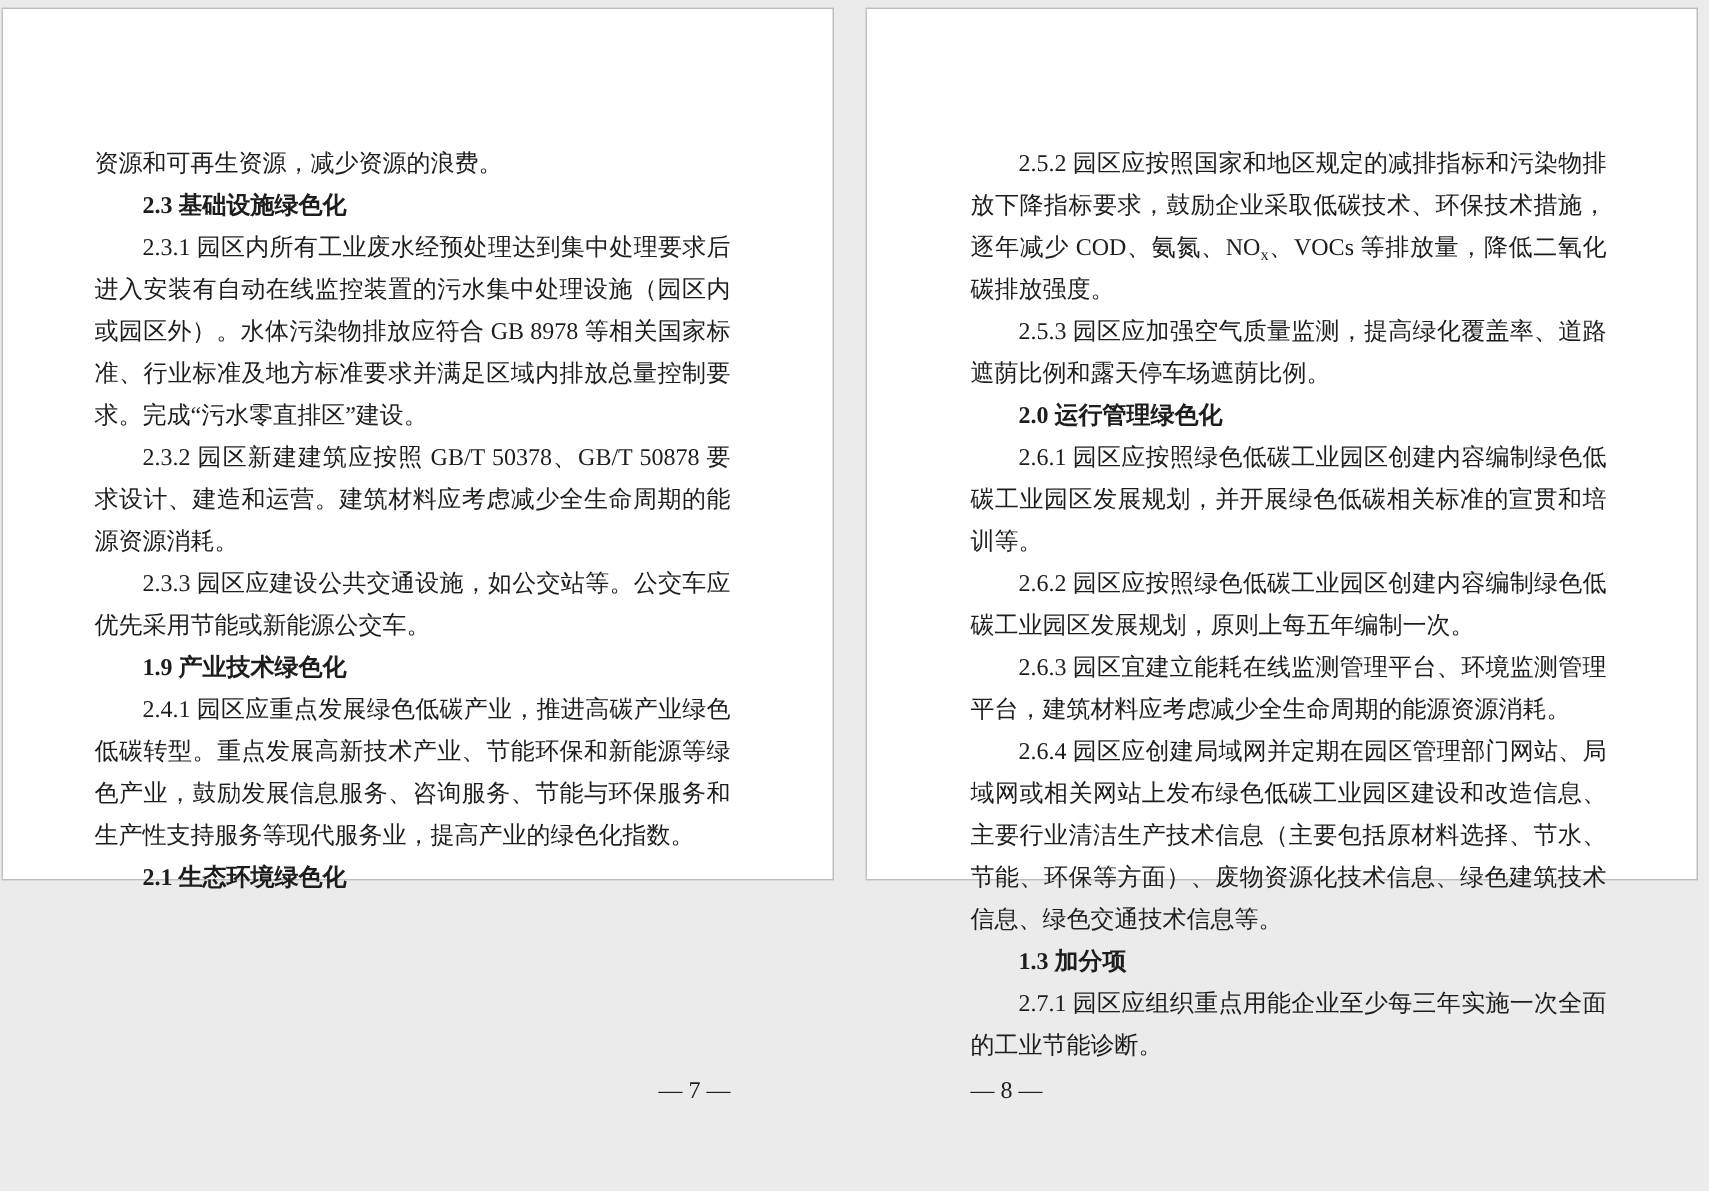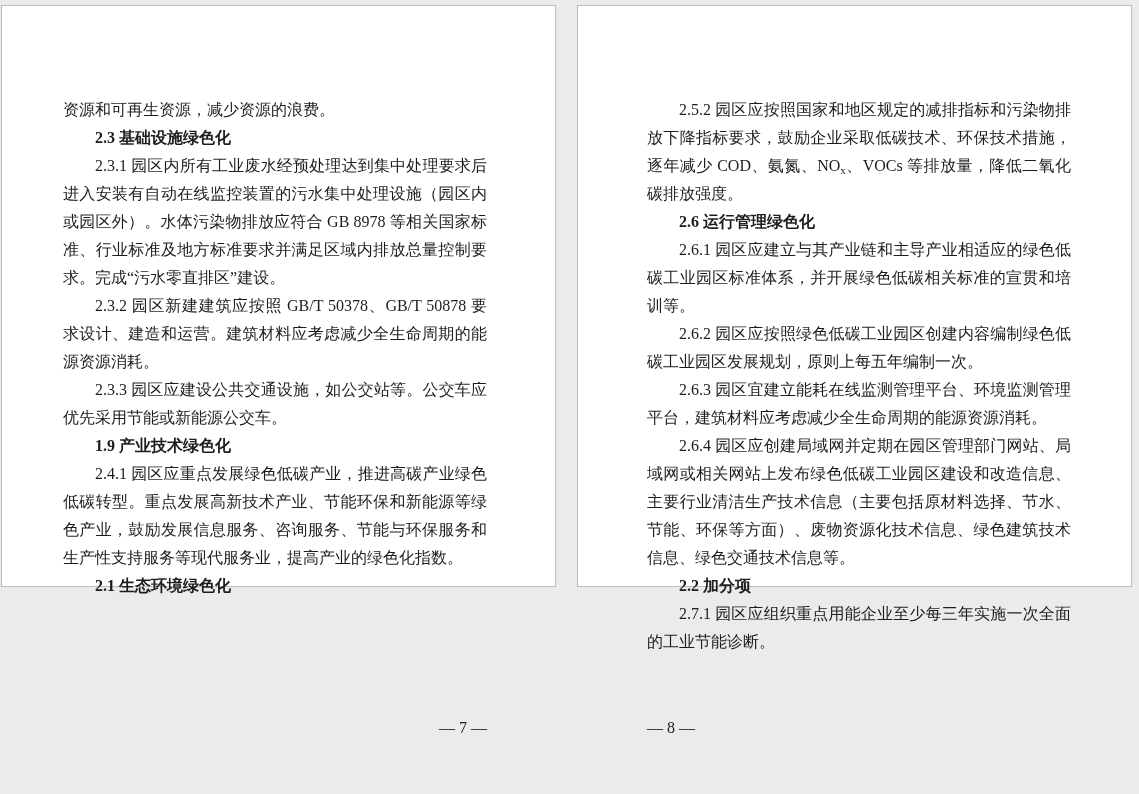--- a/index.html
+++ b/index.html
@@ -75,22 +75,23 @@
     <p class="heading">1.9 产业技术绿色化</p>
     <p class="para">2.4.1 园区应重点发展绿色低碳产业，推进高碳产业绿色低碳转型。重点发展高新技术产业、节能环保和新能源等绿色产业，鼓励发展信息服务、咨询服务、节能与环保服务和生产性支持服务等现代服务业，提高产业的绿色化指数。</p>
     <p class="heading">2.1 生态环境绿色化</p>
   </div>
   <div class="pagenum">— 7 —</div>
 </div>
 
 <div class="page page-right">
   <div class="content">
     <p class="para"><span>2.5.2 园区应按照国家和地区规定的减排指标和污染物排放下降指标要求，鼓励企业采取低碳技术、环保技术措施，逐年减少 COD、氨氮、NO</span><sub class="chem">x</sub><span>、VOCs 等排放量，降低二氧化碳排放强度。</span></p>
-    <p class="heading">2.6 运行管理绿色化</p>
-    <p class="para">2.6.1 园区应建立与其产业链和主导产业相适应的绿色低碳工业园区标准体系，并开展绿色低碳相关标准的宣贯和培训等。</p>
+    <p class="para">2.5.3 园区应加强空气质量监测，提高绿化覆盖率、道路遮荫比例和露天停车场遮荫比例。</p>
+    <p class="heading">2.0 运行管理绿色化</p>
+    <p class="para">2.6.1 园区应按照绿色低碳工业园区创建内容编制绿色低碳工业园区发展规划，并开展绿色低碳相关标准的宣贯和培训等。</p>
     <p class="para">2.6.2 园区应按照绿色低碳工业园区创建内容编制绿色低碳工业园区发展规划，原则上每五年编制一次。</p>
     <p class="para">2.6.3 园区宜建立能耗在线监测管理平台、环境监测管理平台，建筑材料应考虑减少全生命周期的能源资源消耗。</p>
     <p class="para">2.6.4 园区应创建局域网并定期在园区管理部门网站、局域网或相关网站上发布绿色低碳工业园区建设和改造信息、主要行业清洁生产技术信息（主要包括原材料选择、节水、节能、环保等方面）、废物资源化技术信息、绿色建筑技术信息、绿色交通技术信息等。</p>
-    <p class="heading">2.2 加分项</p>
+    <p class="heading">1.3 加分项</p>
     <p class="para">2.7.1 园区应组织重点用能企业至少每三年实施一次全面的工业节能诊断。</p>
   </div>
   <div class="pagenum">— 8 —</div>
 </div>
 
 </body></html>

